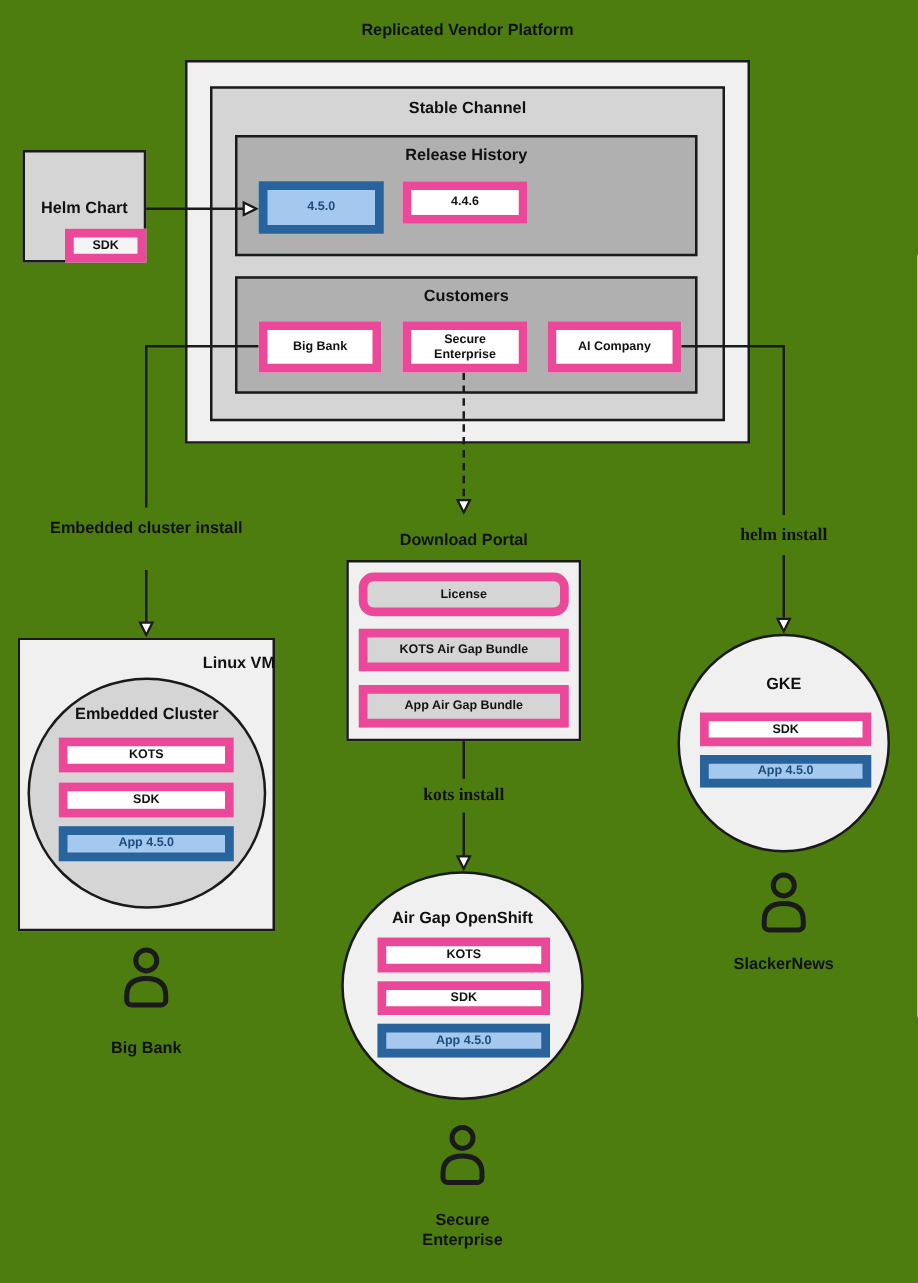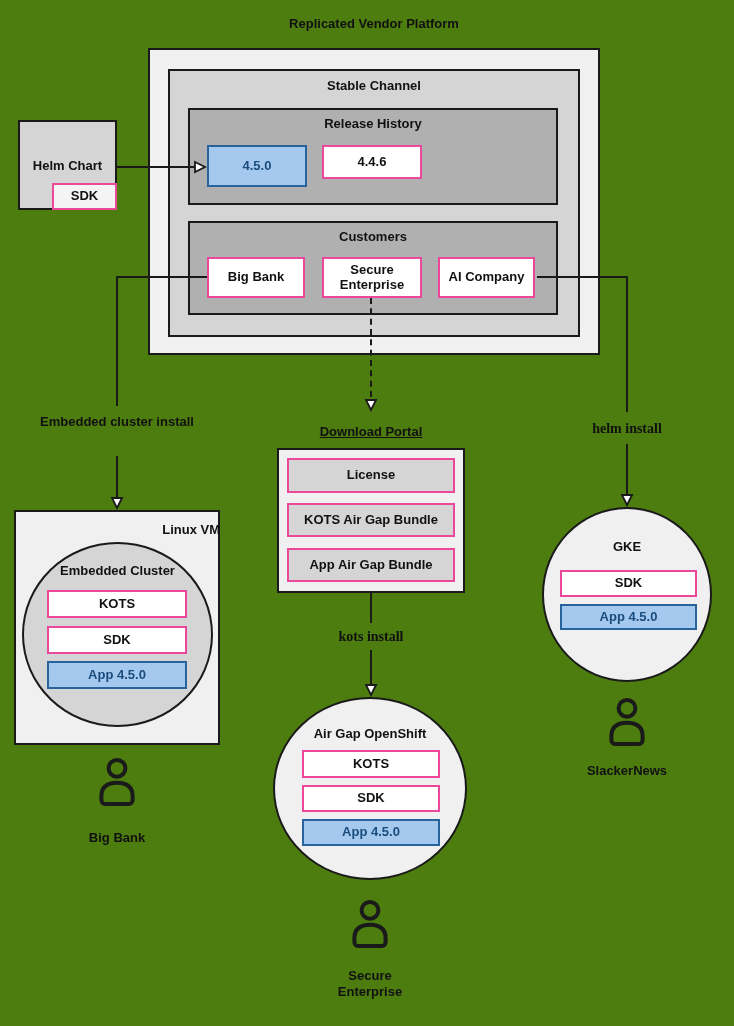--- a/index.html
+++ b/index.html
@@ -4,23 +4,23 @@
 <style>
   html,body{margin:0;padding:0;background:#fff;}
   .canvas{position:relative;width:734px;height:1026px;background:#4d7c0f;
           font-family:"Liberation Sans",sans-serif;overflow:hidden;}
   .lbl{position:absolute;font-weight:bold;font-size:13px;color:#111;
        text-align:center;line-height:1.25;z-index:8;}
   .box{position:absolute;border:2px solid #1a1a1a;box-sizing:border-box;}
   .fill-light{background:var(--gray-light);}
   .fill-mid{background:var(--gray-mid);}
   .fill-dark{background:var(--gray-dark);}
-  .node{position:absolute;border:2px solid #ec4899;box-sizing:border-box;background:#fff;
+  .node{position:absolute;border:7px solid #ec4899;box-sizing:border-box;background:#fff;
         display:flex;align-items:center;justify-content:center;font-weight:bold;
-        font-size:13px;color:#111;text-align:center;line-height:1.15;z-index:6;}
+        font-size:10px;color:#111;text-align:center;line-height:1.15;z-index:6;}
   .node.blue{background:var(--blue-fill);border-color:var(--blue-stroke);color:var(--blue-text);}
   .node.graychip{background:var(--gray-mid);}
   .hline{position:absolute;height:2px;background:#1a1a1a;z-index:5;}
   .vline{position:absolute;width:2px;background:#1a1a1a;z-index:5;}
   .vdash{position:absolute;width:0;border-left:2px dashed #1a1a1a;z-index:5;}
   .circle{position:absolute;border:2px solid #1a1a1a;border-radius:50%;
           box-sizing:border-box;z-index:2;}
   .mono{font-family:Liberation Serif, serif;font-size:14px;}
   .ah{position:absolute;z-index:7;}
   .ah path{fill:#fff;stroke:#1a1a1a;stroke-width:1.8;stroke-linejoin:miter;}
@@ -44,21 +44,21 @@
     <div class="lbl" style="left:188px;top:116px;width:370px;">Release History</div>
 
     <div class="node blue" style="left:207px;top:145px;width:100px;height:42px;">4.5.0</div>
     <div class="node" style="left:322px;top:145px;width:100px;height:34px;">4.4.6</div>
 
     <div class="box fill-dark" style="left:188px;top:221px;width:370px;height:94px;"></div>
     <div class="lbl" style="left:188px;top:229px;width:370px;">Customers</div>
 
     <div class="node" style="left:207px;top:257px;width:98px;height:41px;">Big Bank</div>
     <div class="node" style="left:322px;top:257px;width:100px;height:41px;padding:0 6px;">Secure Enterprise</div>
-    <div class="node" style="left:438px;top:257px;width:97px;height:41px;">AI Company</div>
+    <div class="node" style="left:438px;top:257px;width:107px;height:41px;">AI Company</div>
   </div>
 
   <div>
     <div class="box fill-mid" style="left:18px;top:120px;width:99px;height:90px;"></div>
     <div class="lbl" style="left:18px;top:158px;width:99px;">Helm Chart</div>
     <div class="node" style="left:52px;top:183px;width:65px;height:27px;background:#f4f4f4;">SDK</div>
 
     <div class="hline" style="left:117px;top:166px;width:80px;"></div>
     <svg class="ah" style="left:193px;top:160px;" width="14" height="14" viewBox="0 0 14 14">
         <path d="M2 2 L12 7 L2 12 Z"></path>
@@ -91,23 +91,23 @@
     </div>
     <div class="lbl" style="left:47px;top:830px;width:140px;">Big Bank</div>
   </div>
 
   <div>
     <div class="vdash" style="left:370px;top:298px;height:99px;"></div>
     <svg class="ah" style="left:364px;top:398px;" width="14" height="14" viewBox="0 0 14 14">
         <path d="M2 2 L12 7 L2 12 Z" transform="rotate(90 7 7)"></path>
       </svg>
 
-    <div class="lbl" style="left:281px;top:424px;width:180px;text-decoration:underline;">Download Portal</div>
+    <div class="lbl" style="left:281px;top:424px;width:180px;">Download Portal</div>
     <div class="box fill-light" style="left:277px;top:448px;width:188px;height:145px;"></div>
-    <div class="node graychip" style="left:287px;top:458px;width:168px;height:35px;">License</div>
+    <div class="node graychip" style="left:287px;top:458px;width:168px;height:35px;border-radius:12px;">License</div>
     <div class="node graychip" style="left:287px;top:503px;width:168px;height:34px;text-align:center;">KOTS Air Gap Bundle</div>
     <div class="node graychip" style="left:287px;top:548px;width:168px;height:34px;">App Air Gap Bundle</div>
 
     <div class="vline" style="left:370px;top:593px;height:30px;"></div>
     <div class="lbl mono" style="left:291px;top:628px;width:160px;">kots install</div>
     <div class="vline" style="left:370px;top:650px;height:35px;"></div>
     <svg class="ah" style="left:364px;top:683px;" width="14" height="14" viewBox="0 0 14 14">
         <path d="M2 2 L12 7 L2 12 Z" transform="rotate(90 7 7)"></path>
       </svg>
 

